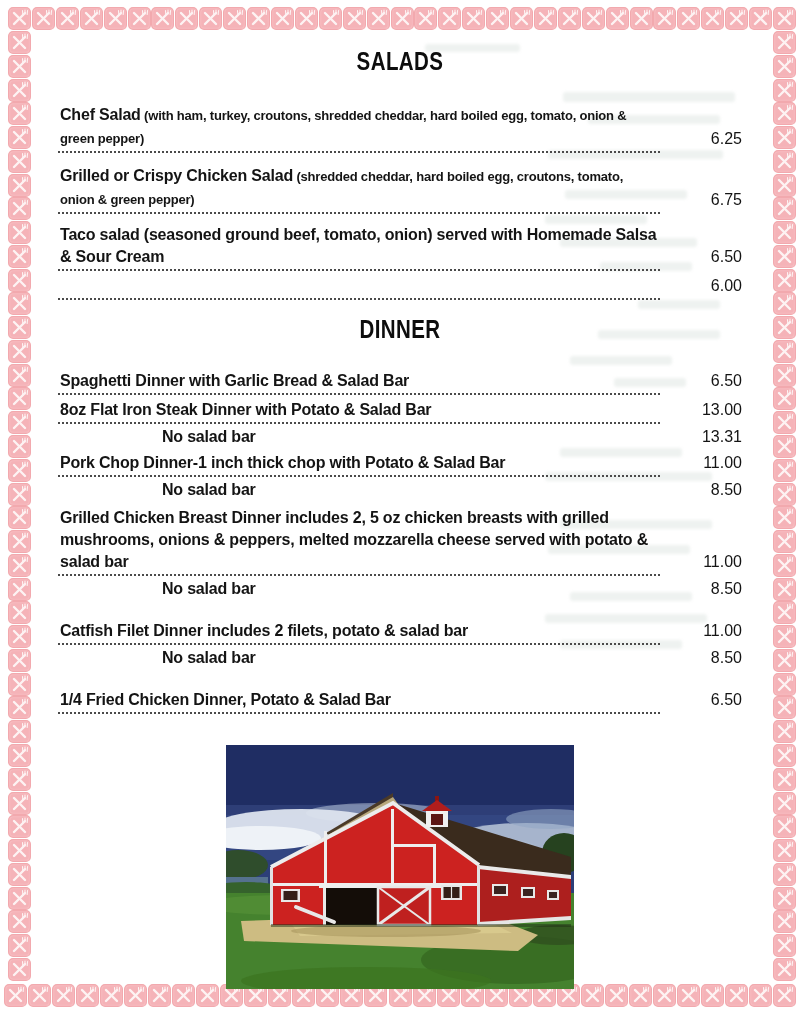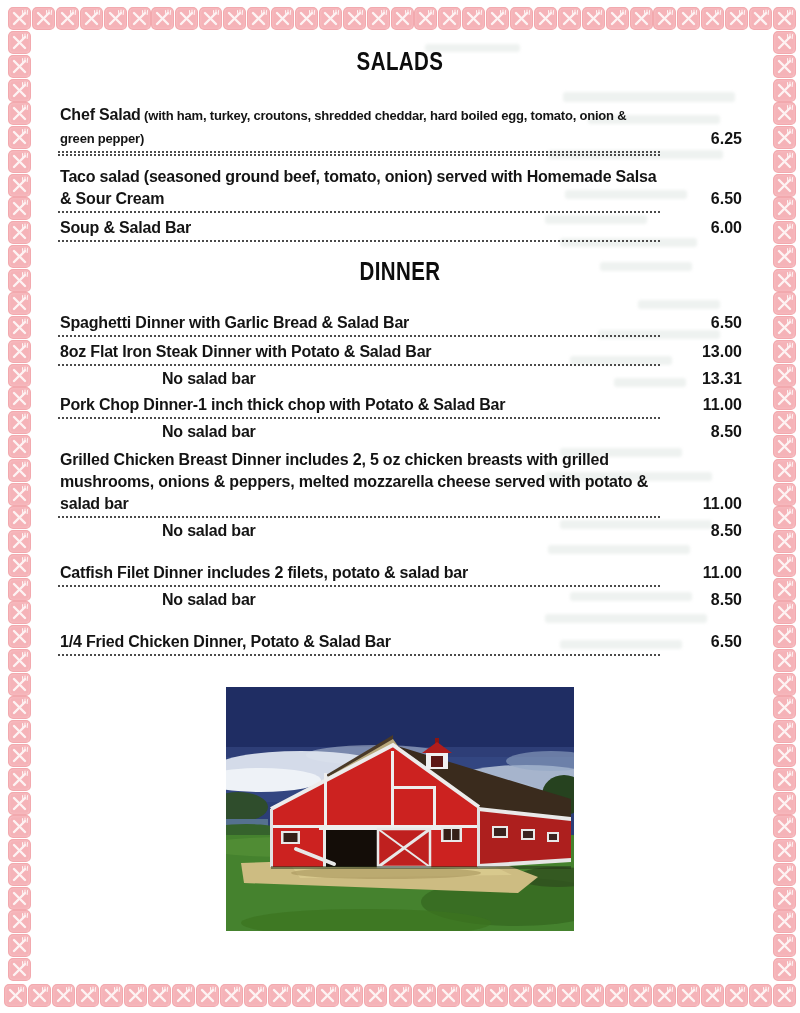--- a/index.html
+++ b/index.html
@@ -24,21 +24,21 @@
   .section-title {
     text-align:center; font-weight:700; font-size:25px; line-height:26px;
     letter-spacing:0.5px; transform:scaleX(0.82); color:#0d0d0d;
   }
   .mrow { display:flex; align-items:flex-end;gap:45px; }
   .mtext {
     width:600px; box-sizing:border-box; padding-left:2px;
     font-size:16px; line-height:22px; font-weight:700; letter-spacing:-0.2px;
   }
   .mdesc { font-size:13px; }
-  .mprice { flex:1; text-align:right; font-size:16px; line-height:22px; font-weight:700; }
+  .mprice { flex:1; text-align:right; font-size:16px; line-height:22px; font-weight:400; }
   .msep { width:602px; height:0; border-bottom:2.5px dotted #4a4a4a; margin:1px 0 1px 0; }
   .sub-text  { padding-left:104px; }
   .note-text { padding-left:62px; font-size:16px; line-height:22px; font-weight:700; letter-spacing:-0.2px; }
 
   
   .mt30 { margin-top:30px; } .mt28 { margin-top:28px; } .mt16 { margin-top:16px; }
   .mt12 { margin-top:12px; } .mt10 { margin-top:10px; } .mt8 { margin-top:20px; }
   .mt6 { margin-top:6px; }   .mt4 { margin-top:4px; }   .mt2 { margin-top:2px; }
 
   
@@ -1987,30 +1987,35 @@
     <div class="section-title">SALADS</div>
 
     <div class="mrow mt30">
       <div class="mtext">
         <span>Chef Salad</span><span class="mdesc"> (with ham, turkey, croutons, shredded cheddar, hard boiled egg, tomato, onion &amp; green pepper)</span>
       </div>
       <div class="mprice">6.25</div>
     </div>
     <div class="msep"></div>
 
+    <div class="mrow mt12">
+      <div class="mtext">
+        <span>Grilled or Crispy Chicken Salad</span><span class="mdesc"> (shredded cheddar, hard boiled egg, croutons, tomato, onion &amp; green pepper)</span>
+      </div>
+      <div class="mprice">6.75</div>
+    </div>
     <div class="msep"></div>
 
     <div class="mrow mt10">
       <div class="mtext">Taco salad (seasoned ground beef, tomato, onion) served with Homemade Salsa &amp; Sour Cream</div>
       <div class="mprice">6.50</div>
     </div>
     <div class="msep"></div>
 
     <div class="mrow mt4">
-      <div class="mtext">Soup &amp; Salad Bar</div>
       <div class="mprice">6.00</div>
     </div>
     <div class="msep"></div>
 
 
     <div class="section-title mt16">DINNER</div>
 
     <div class="mrow mt28">
       <div class="mtext">Spaghetti Dinner with Garlic Bread &amp; Salad Bar</div>
       <div class="mprice">6.50</div>

